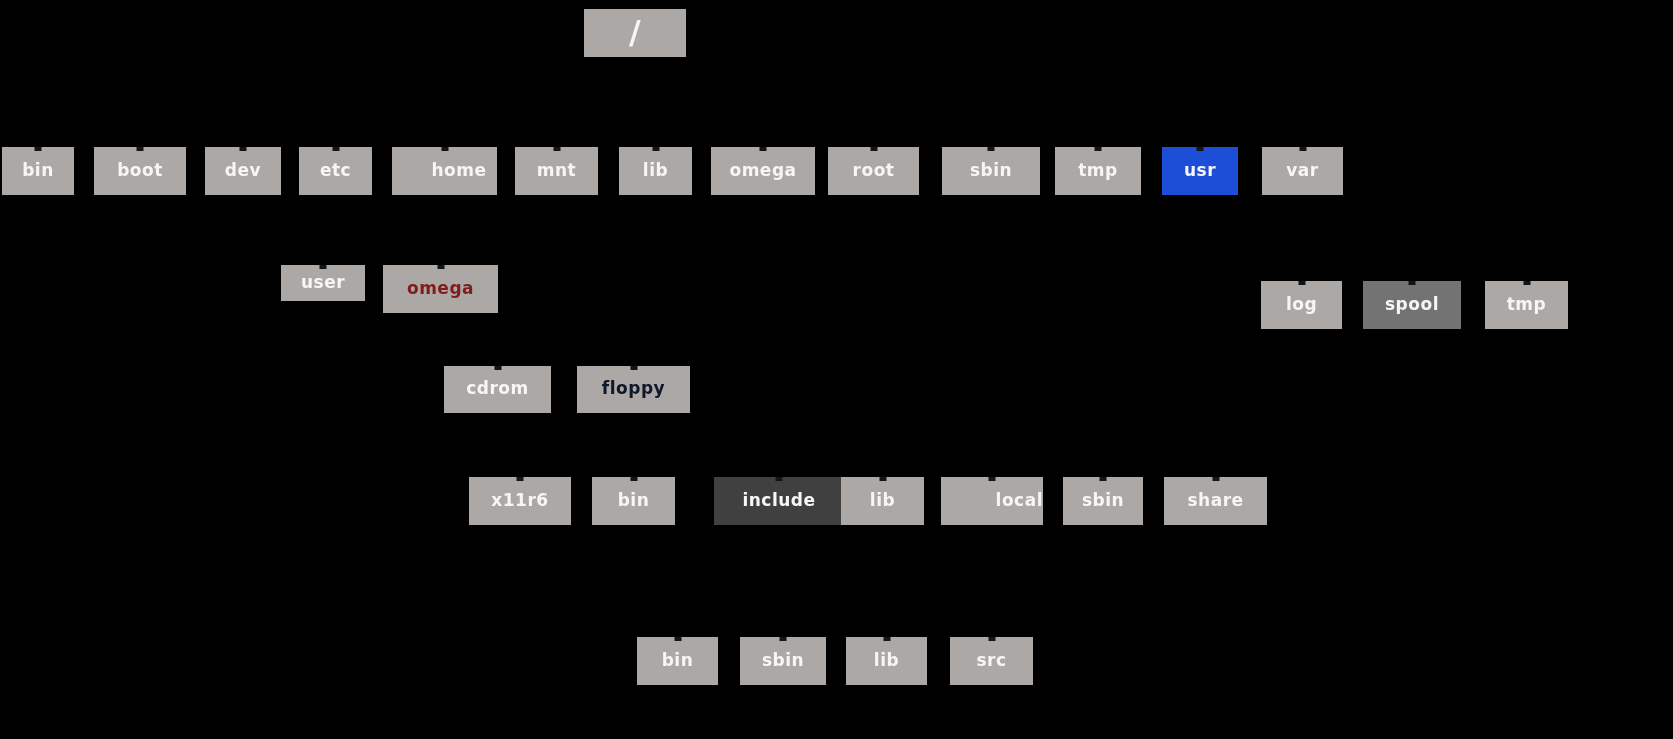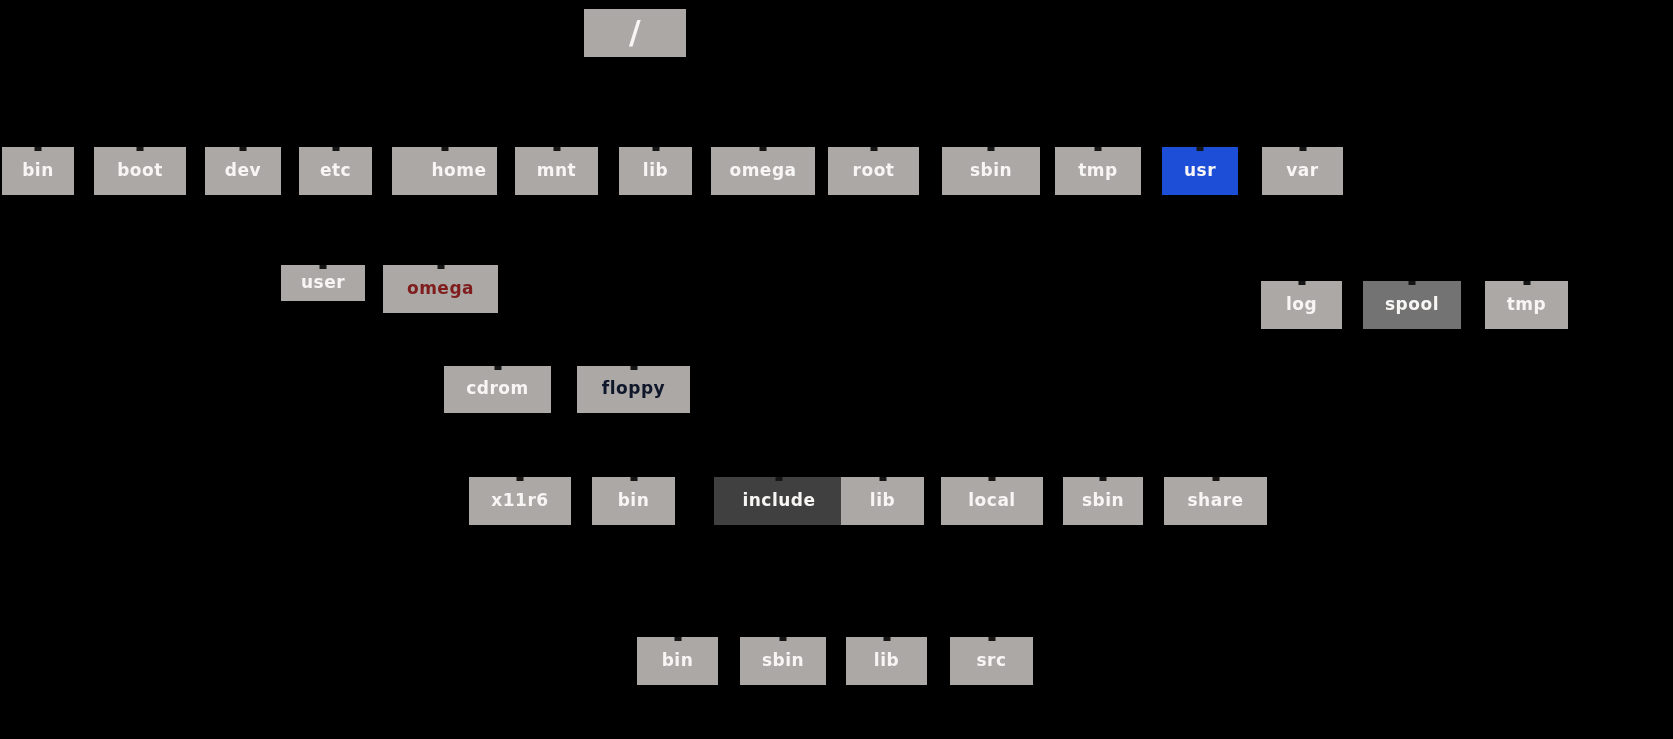--- a/index.html
+++ b/index.html
@@ -143,21 +143,21 @@
     <span class="label" style="color: rgb(248, 246, 245);">bin</span>
   </div>
       <div class="node" style="left: 690px; top: 477px; width: 130px; height: 48px; background: #404040; margin-left: 24px;">
     <span class="notch" style="background: rgb(20, 20, 20);"></span>
     <span class="label" style="color: rgb(248, 246, 245);">include</span>
   </div>
       <div class="node" style="left: 841px; top: 477px; width: 83px; height: 48px; background: rgb(172, 168, 166);">
     <span class="notch" style="background: rgb(20, 20, 20);"></span>
     <span class="label" style="color: rgb(248, 246, 245);">lib</span>
   </div>
-      <div class="node" style="left: 941px; top: 477px; width: 102px; height: 48px; background: rgb(172, 168, 166);">
+      <div class="node" style="left: 941px; top: 477px; width: 102px; height: 48px; background: rgb(172, 168, 166); justify-content: flex-end;">
     <span class="notch" style="background: rgb(20, 20, 20);"></span>
     <span class="label" style="color: rgb(248, 246, 245);">local</span>
   </div>
       <div class="node" style="left: 1063px; top: 477px; width: 80px; height: 48px; background: rgb(172, 168, 166);">
     <span class="notch" style="background: rgb(20, 20, 20);"></span>
     <span class="label" style="color: rgb(248, 246, 245);">sbin</span>
   </div>
       <div class="node" style="left: 1164px; top: 477px; width: 103px; height: 48px; background: rgb(172, 168, 166);">
     <span class="notch" style="background: rgb(20, 20, 20);"></span>
     <span class="label" style="color: rgb(248, 246, 245);">share</span>

